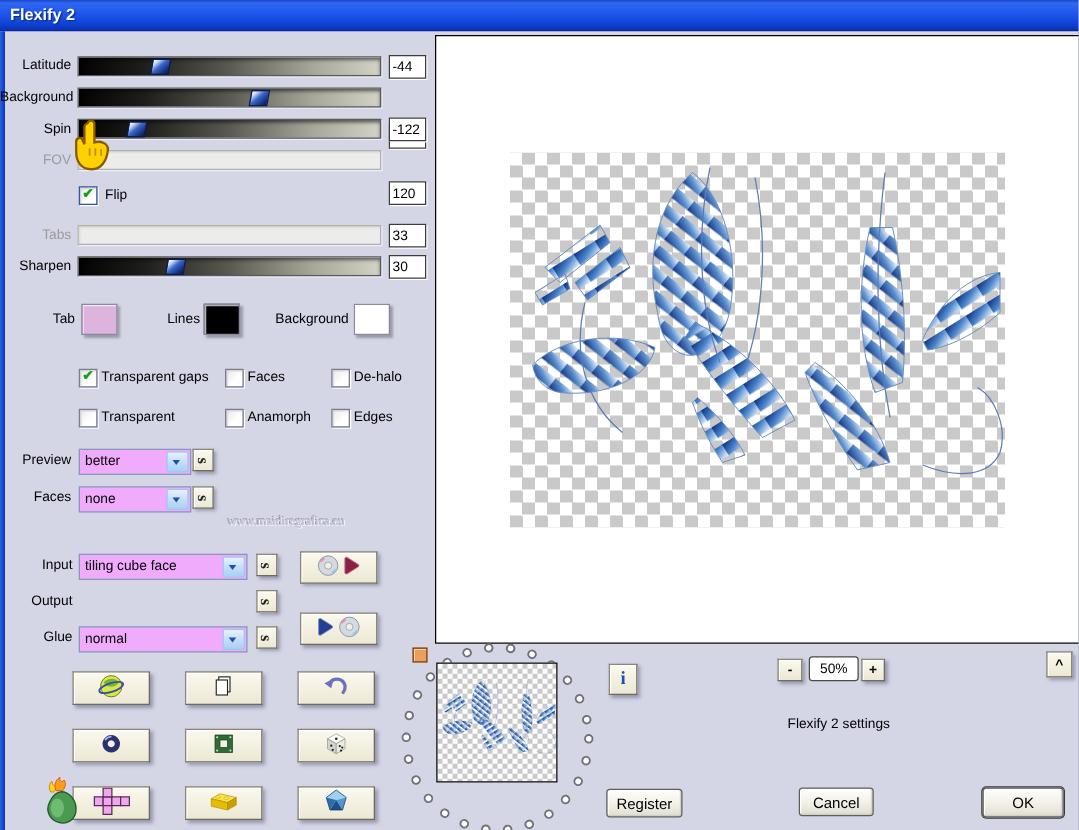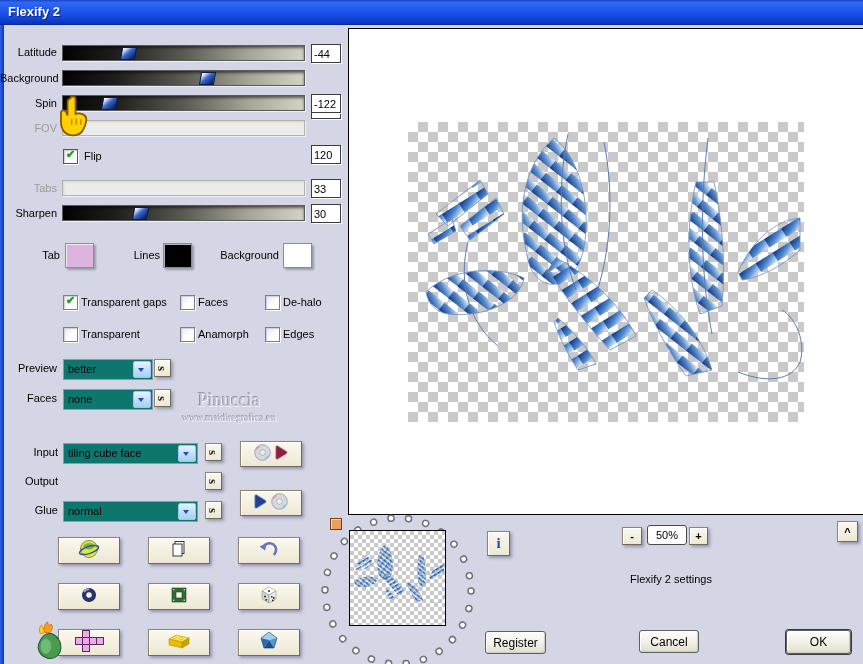--- a/index.html
+++ b/index.html
@@ -42,21 +42,21 @@
   .checkbox{position:absolute;width:13px;height:13px;background:linear-gradient(135deg,#e8e8e4,#ffffff 60%);
     border:1px solid #7d7d92;box-shadow:inset 1px 1px 1px #cfcfd8,1px 1px 0 #fff;text-align:center;}
   .checkbox .check{position:relative;top:-2px;left:0;font-size:11px;font-weight:bold;color:#17a017;}
   .cblabel{position:absolute;line-height:13px;white-space:nowrap;}
 
   
   .swatch{position:absolute;width:27px;height:23px;border:1px solid #8a8a9a;
     box-shadow:2px 2px 2px #9a9aab, inset 1px 1px 0 rgba(255,255,255,.7);}
 
   
-  .combo{position:absolute;height:19px;background:#0f766e;border:1px solid #7f9db9;}
+  .combo{position:absolute;height:19px;background:#f0abfc;border:1px solid #7f9db9;}
   .combo .ctext{position:absolute;left:4px;top:3px;white-space:nowrap;}
   .combo .cbtn{position:absolute;right:1px;top:1px;bottom:1px;width:16px;
     background:linear-gradient(180deg,#e6f2fd 0%,#c4dff7 50%,#a8d0f2 100%);
     border:1px solid #9ec7ef;border-radius:2px;}
   .combo .carrow{position:absolute;left:4px;top:6px;width:0;height:0;
     border:3px solid transparent;border-top:4px solid #1c50b0;}
 
   
   .bbtn{position:absolute;background:linear-gradient(180deg,#fbf9ee,#ece8d4);
     border:1px solid #8a8875;border-right-color:#6e6c58;border-bottom-color:#6e6c58;
@@ -242,21 +242,20 @@
   <div class="combo" style="left:63px;top:389px;width:88px">
     <span class="ctext">none</span>
     <span class="cbtn">
         <span class="carrow"></span>
       </span>
   </div>
   <button class="bbtn sbtn" style="left:154px;top:389px">
     <span class="sglyph">s</span>
   </button>
 
-  <div class="wm-name">Pinuccia</div>
   <div class="wm-site">www.maidiregrafica.eu</div>
 
   <div class="slabel wide" style="top:446px">Input</div>
   <div class="combo" style="left:63px;top:443px;width:133px">
     <span class="ctext">tiling cube face</span>
     <span class="cbtn">
         <span class="carrow"></span>
       </span>
   </div>
   <button class="bbtn sbtn" style="left:205px;top:443px">

